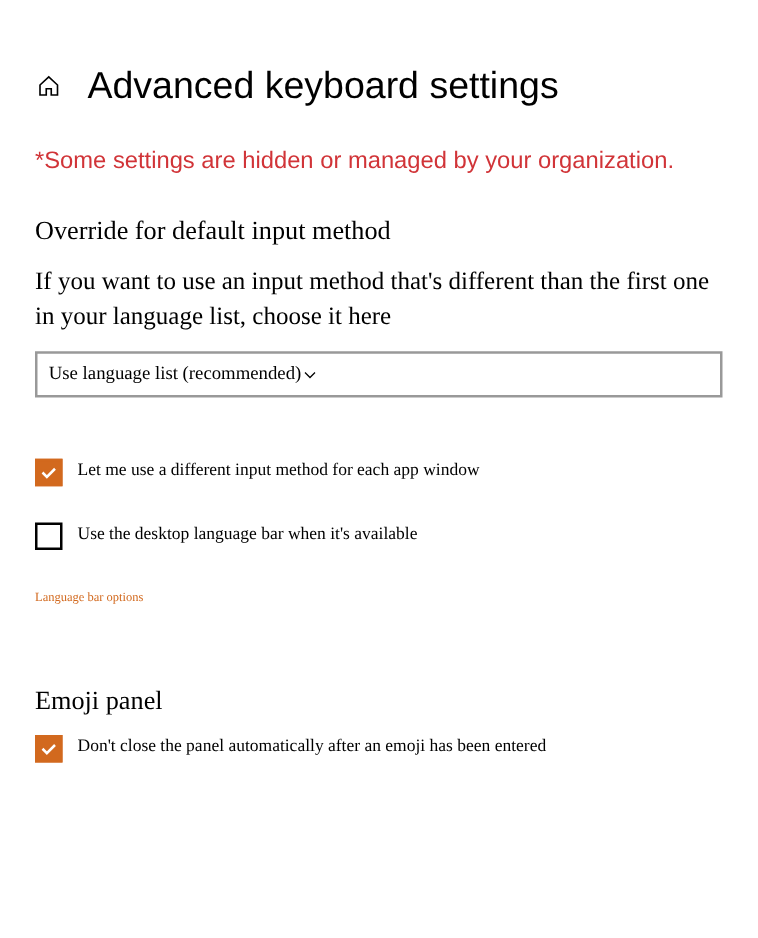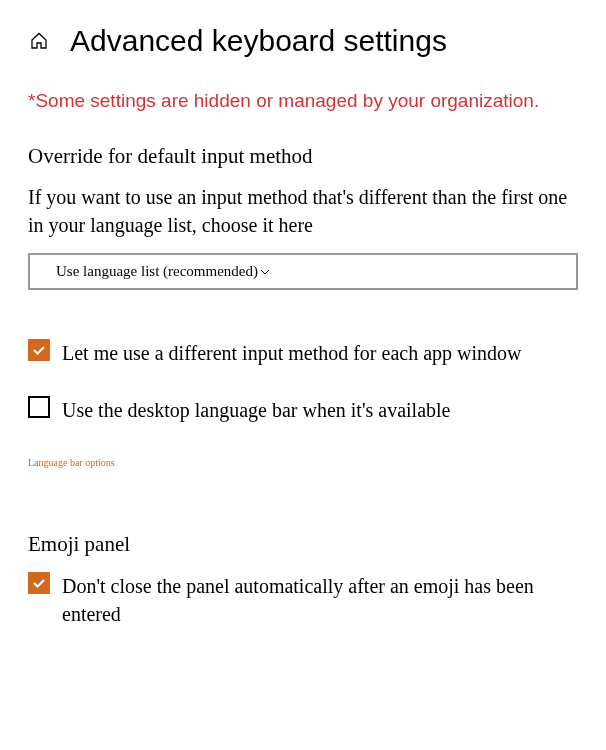--- a/index.html
+++ b/index.html
@@ -13,20 +13,21 @@
       color: #000000;
       width: 606px;
       height: 750px;
       padding: 24px 28px;
     }
     .header {
       display: flex;
       align-items: center;
       gap: 20px;
       margin-bottom: 32px;
+      margin-top: 28px;
     }
     .home-icon {
       width: 22px;
       height: 22px;
       display: flex;
       align-items: center;
       justify-content: center;
     }
     .page-title {
       font-size: 30px;
@@ -46,21 +47,21 @@
     }
     .section-description {
       font-size: 20px;
       color: #000000;
       line-height: 1.4;
       margin-bottom: 14px;
     }
     .dropdown {
       width: 100%;
       border: 2px solid #999999;
-      padding: 8px 26px;
+      padding: 8px 9px;
       font-size: 15px;
       background: #ffffff;
       display: flex;
       align-items: center;
       justify-content: flex-start;
       cursor: pointer;
       margin-bottom: 48px;
     }
     .chevron-icon {
       width: 14px;
@@ -84,21 +85,21 @@
       align-items: center;
       justify-content: center;
       cursor: pointer;
       margin-top: 1px;
     }
     .checkbox.checked {
       background: #d2691e;
       border-color: #d2691e;
     }
     .checkbox-label {
-      font-size: 20px;
+      font-size: 14px;
       color: #000000;
       line-height: 1.4;
       padding-top: 1px;
     }
     .link {
       color: #d2691e;
       font-size: 10px;
       cursor: pointer;
       display: inline-block;
       margin-bottom: 48px;

